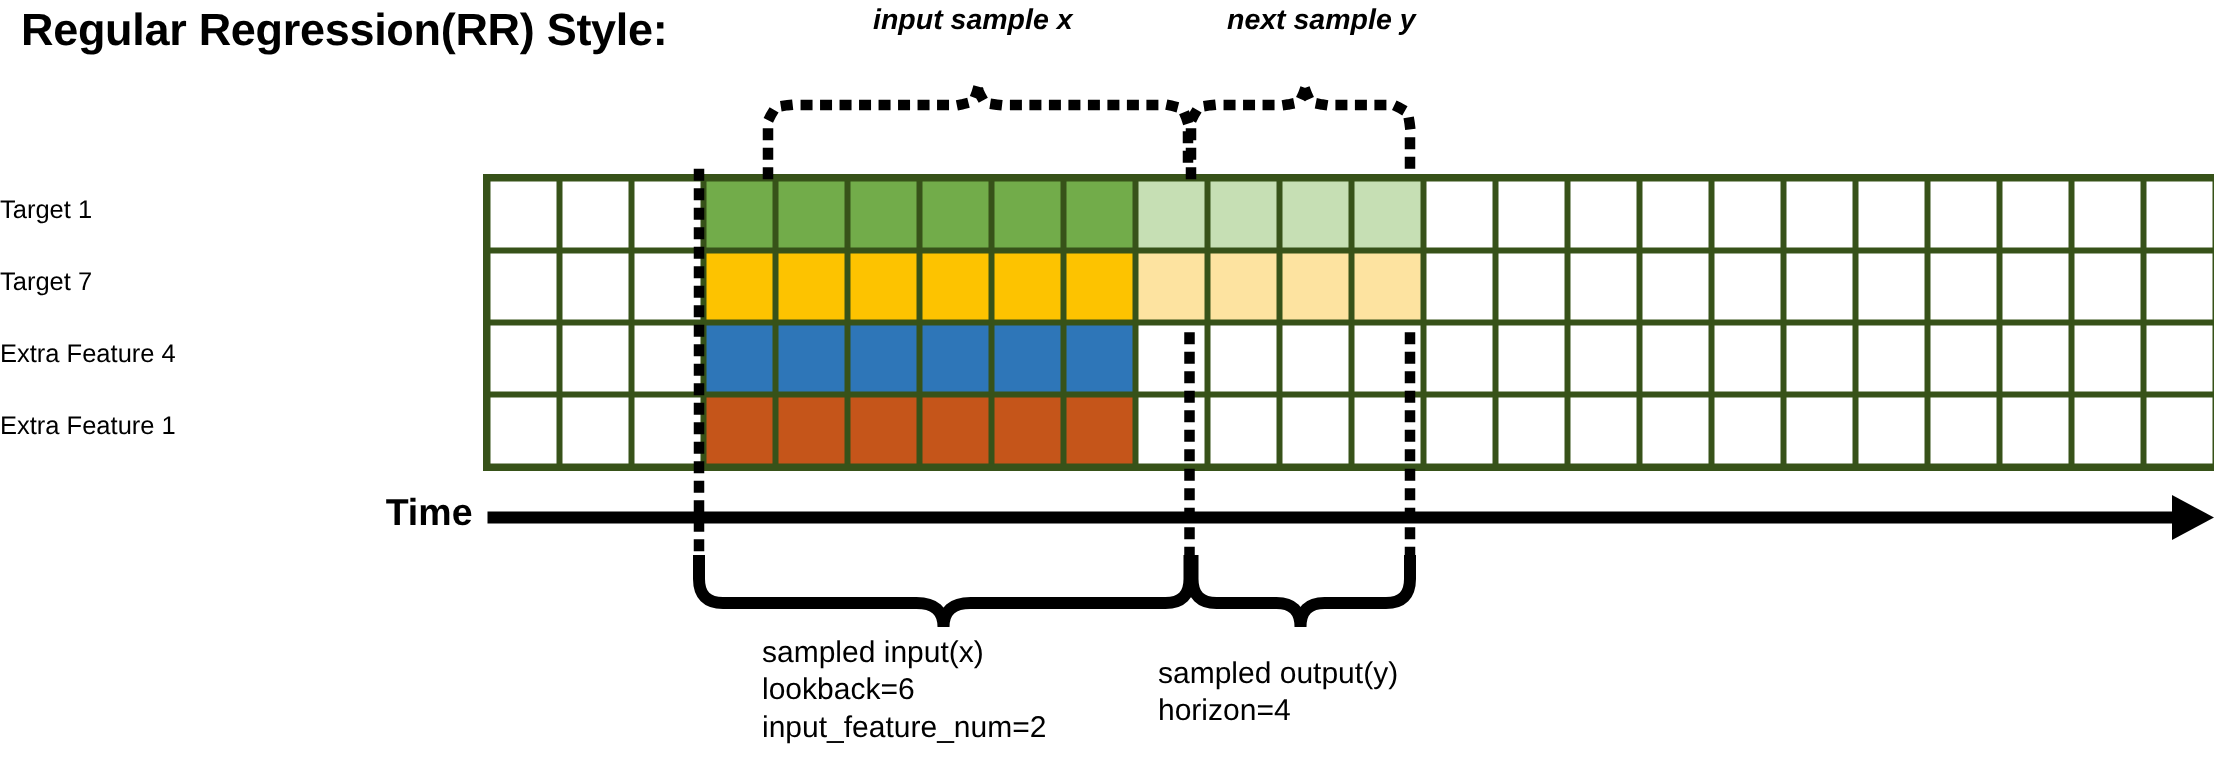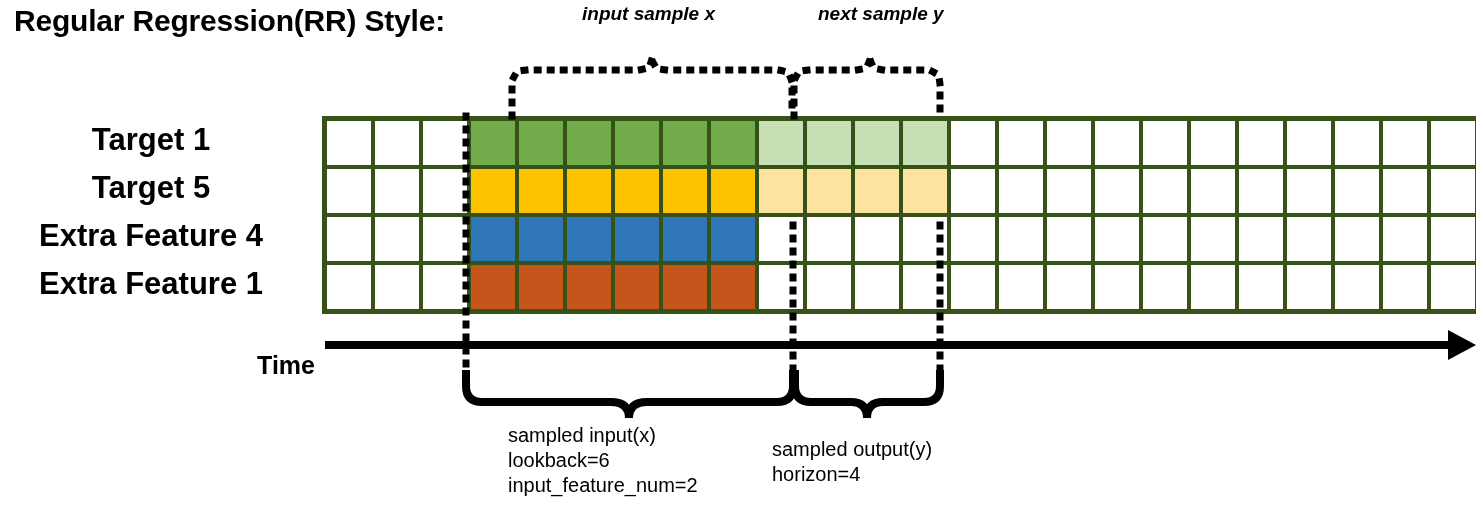--- a/index.html
+++ b/index.html
@@ -8,54 +8,54 @@
 
   #title{position:absolute;left:14px;top:4px;font-size:30px;font-weight:700;
          letter-spacing:-0.2px;white-space:nowrap;}
 
   .toplabel{position:absolute;font-size:19px;font-weight:700;font-style:italic;
             white-space:nowrap;top:3px;}
   #lab-x{left:582px;}
   #lab-y{left:818px;}
 
   #rowlabels{position:absolute;left:0px;top:116px;width:312px;}
-  .rowlabel{height:48px;line-height:48px;text-align:center;font-size:31px;
-            font-weight:700;white-space:nowrap;padding-right:10px;}
+  .rowlabel{height:48px;line-height:48px;text-align:left;font-size:17px;
+            font-weight:400;white-space:nowrap;padding-right:10px;}
 
   #grid{position:absolute;left:322px;top:116px;
         border:5px solid #375219;background:#375219;
         display:grid;grid-template-columns:repeat(24,43.5px);
         grid-auto-rows:43.5px;gap:4.5px;}
   .cell{background:#ffffff;}
   .c-green{background:#72AC4A;}
   .c-lgreen{background:#C6DFB4;}
   .c-yellow{background:#FDC300;}
   .c-lyellow{background:#FDE3A0;}
   .c-blue{background:#2E76B8;}
   .c-orange{background:#C5551A;}
 
   #timelabel{position:absolute;left:150px;top:328px;width:165px;text-align:right;
-             font-size:25px;font-weight:700;margin-top:23px;}
+             font-size:25px;font-weight:700;}
   svg.ov{position:absolute;left:0;top:0;width:1476px;height:516px;overflow:visible;}
 
   .cap{position:absolute;font-size:20px;line-height:25px;white-space:nowrap;}
   #cap-in{left:508px;top:423px;}
   #cap-out{left:772px;top:437px;}
 </style>
 </head>
 <body>
 
 <div id="title">Regular Regression(RR) Style:</div>
 
 <div class="toplabel" id="lab-x">input sample x</div>
 <div class="toplabel" id="lab-y">next sample y</div>
 
 <div id="rowlabels">
     <div class="rowlabel">Target 1</div>
-    <div class="rowlabel">Target 5</div>
+    <div class="rowlabel">Target 7</div>
     <div class="rowlabel">Extra Feature 4</div>
     <div class="rowlabel">Extra Feature 1</div>
   </div>
 
 <div id="grid">
     <div class="cell"></div>
     <div class="cell"></div>
     <div class="cell"></div>
     <div class="cell c-green"></div>
     <div class="cell c-green"></div>

